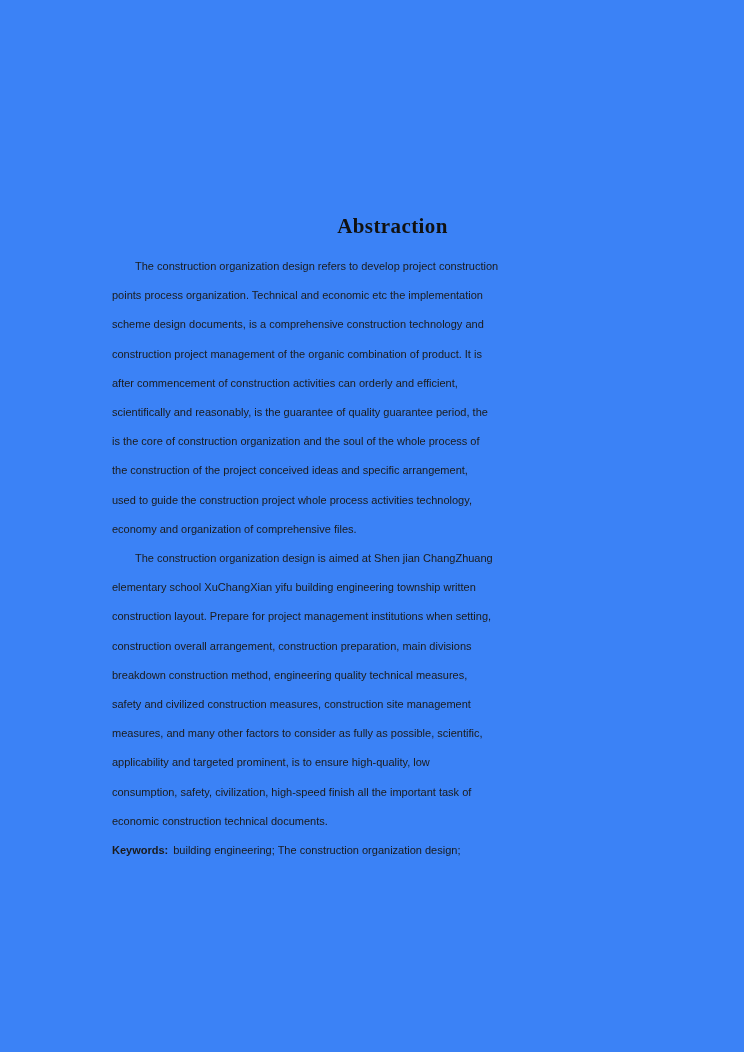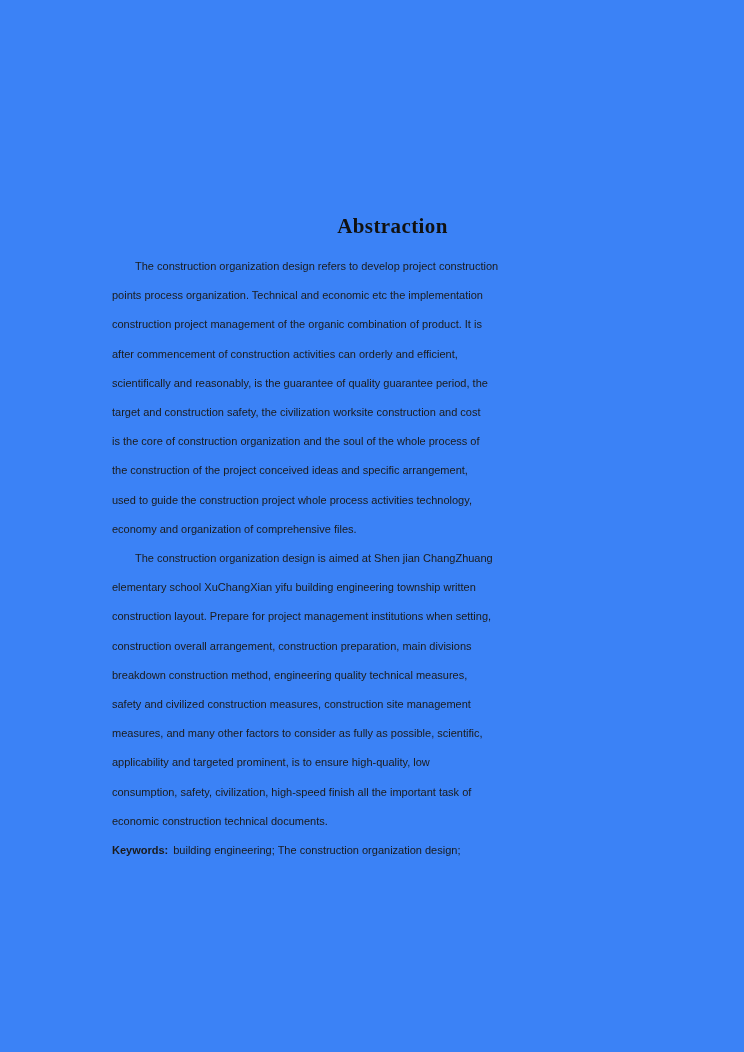--- a/index.html
+++ b/index.html
@@ -53,24 +53,24 @@
 </head>
 <body>
 
 <div class="page">
   <div class="content">
 
     <h1 class="doc-title">Abstraction</h1>
 
     <div class="line indent">The construction organization design refers to develop project construction</div>
     <div class="line">points process organization. Technical and economic etc the implementation</div>
+    <div class="line">scheme design documents, is a comprehensive construction technology and</div>
     <div class="line">construction project management of the organic combination of product. It is</div>
     <div class="line">after commencement of construction activities can orderly and efficient,</div>
     <div class="line">scientifically and reasonably, is the guarantee of quality guarantee period, the</div>
-    <div class="line">target and construction safety, the civilization worksite construction and cost</div>
     <div class="line">is the core of construction organization and the soul of the whole process of</div>
     <div class="line">the construction of the project conceived ideas and specific arrangement,</div>
     <div class="line">used to guide the construction project whole process activities technology,</div>
     <div class="line">economy and organization of comprehensive files.</div>
 
     <div class="line indent">The construction organization design is aimed at Shen jian ChangZhuang</div>
     <div class="line">elementary school XuChangXian yifu building engineering township written</div>
     <div class="line">construction layout. Prepare for project management institutions when setting,</div>
     <div class="line">construction overall arrangement, construction preparation, main divisions</div>
     <div class="line">breakdown construction method, engineering quality technical measures,</div>

